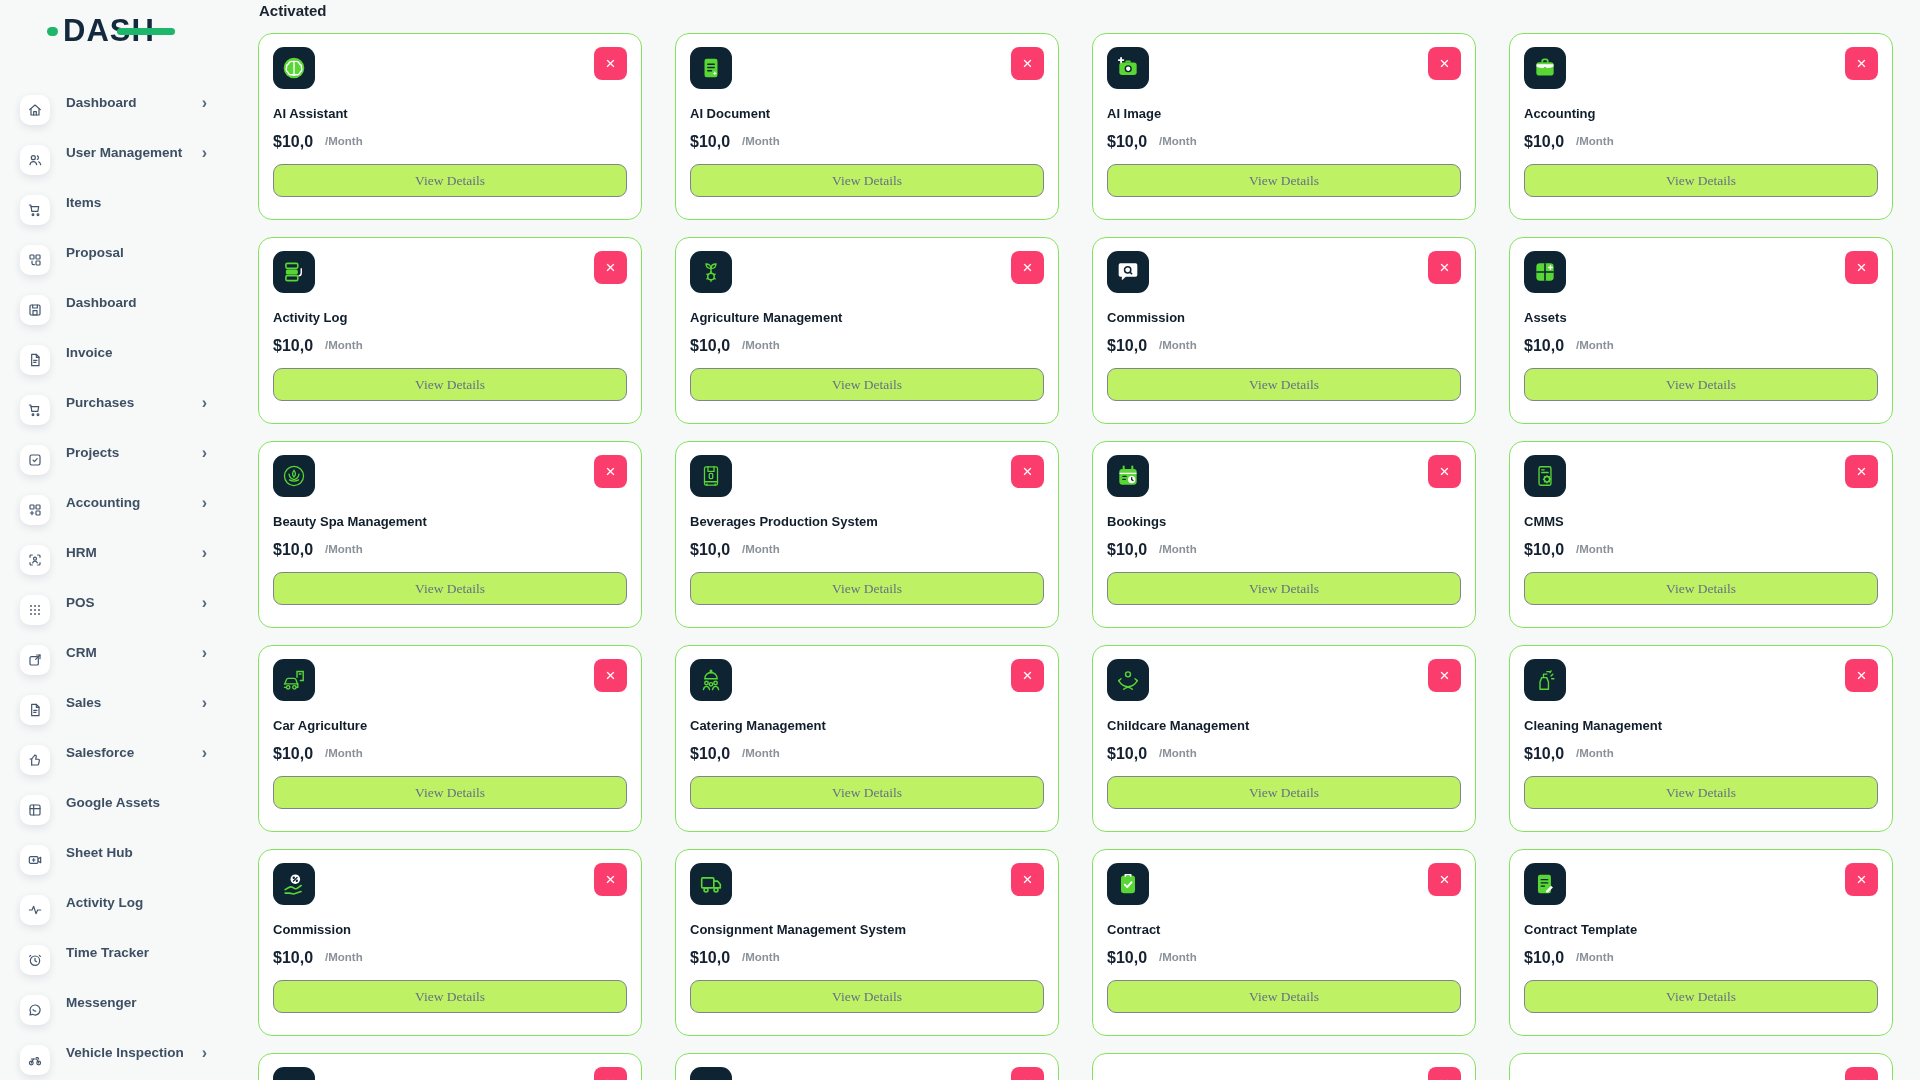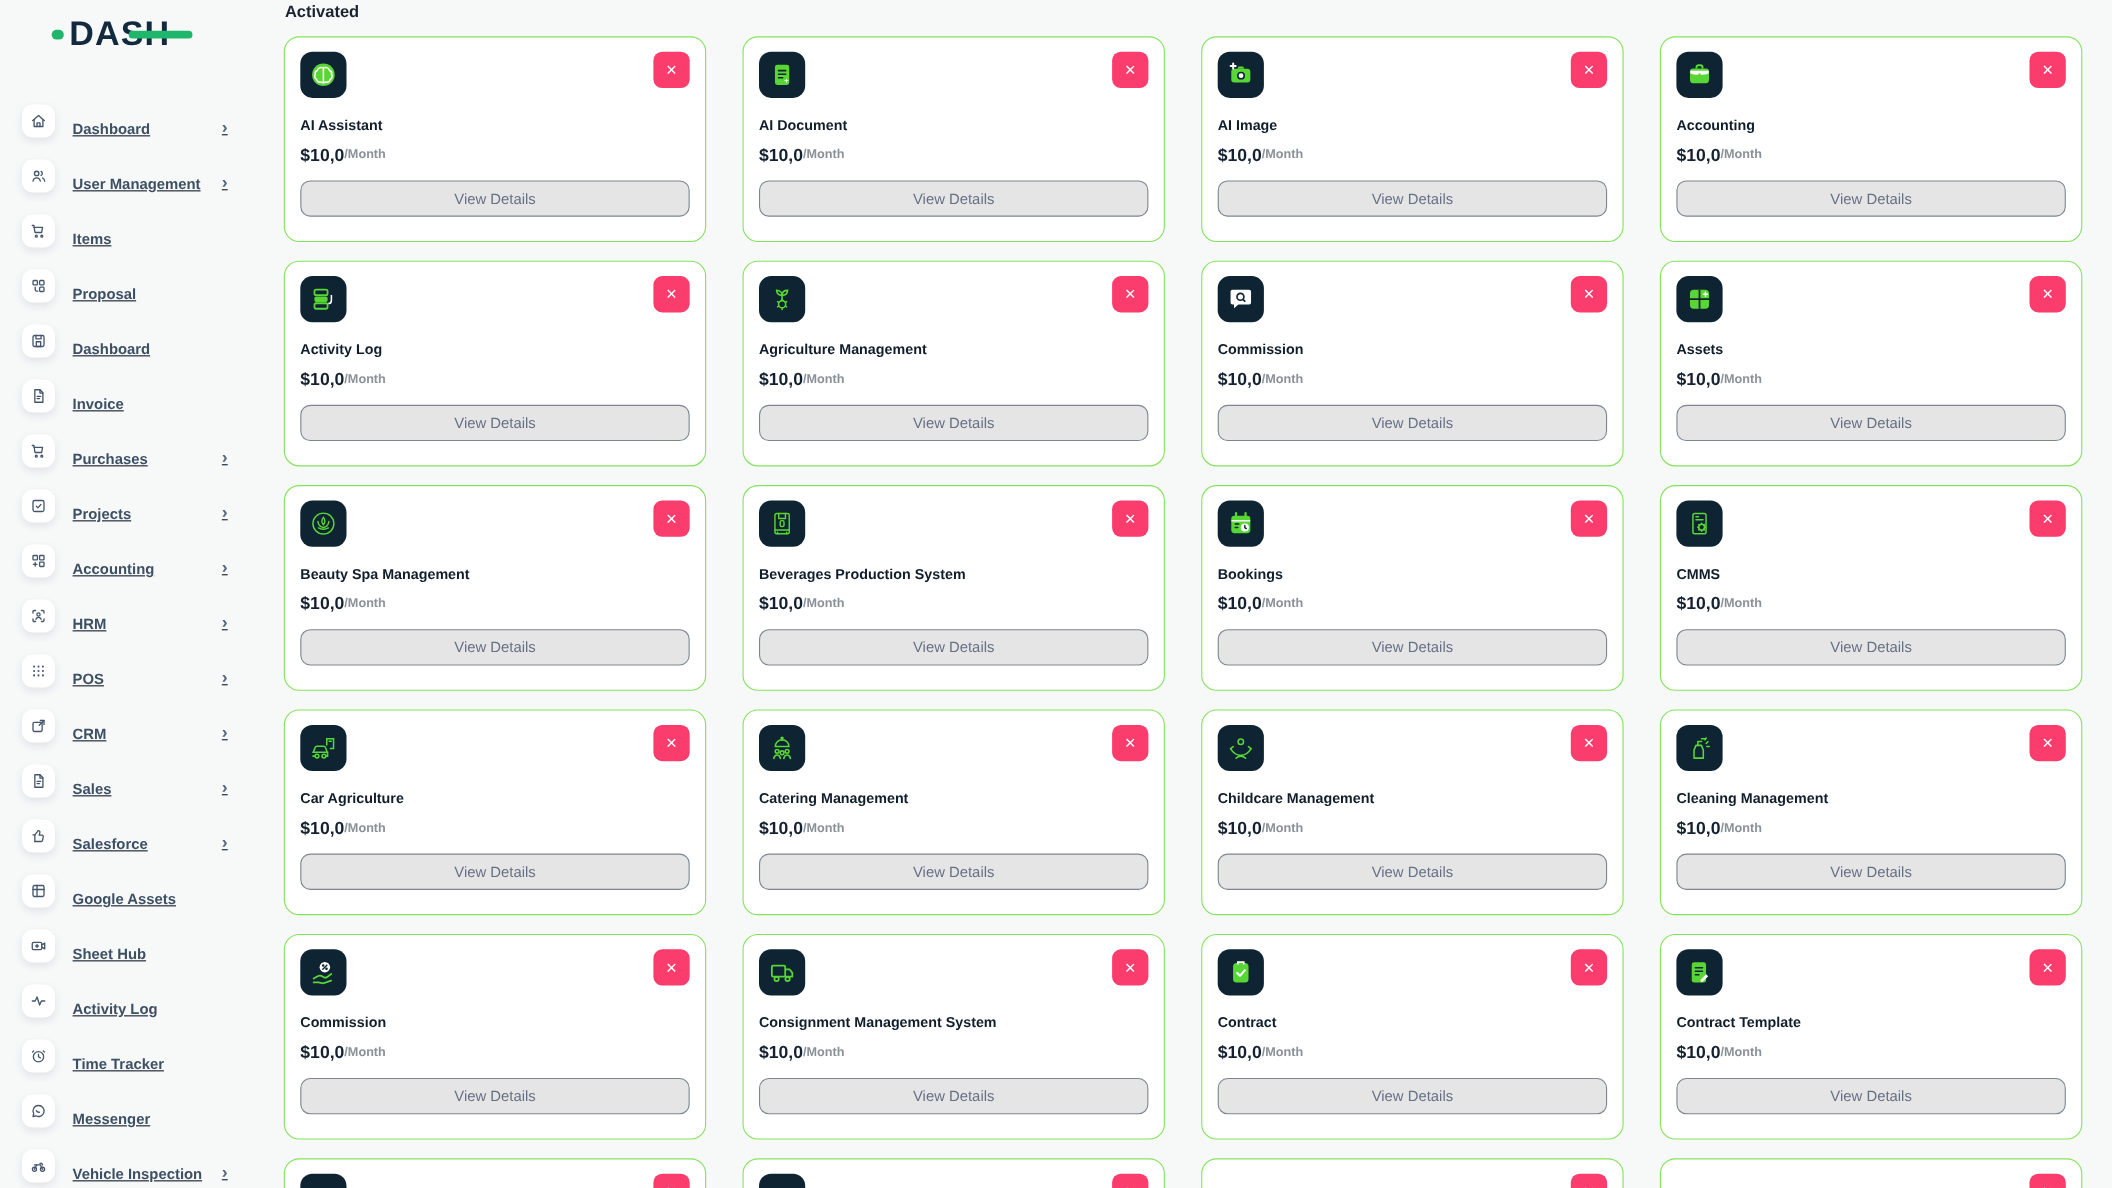--- a/index.html
+++ b/index.html
@@ -9,21 +9,21 @@
 
   
   .sidebar { position:fixed; left:0; top:0; width:252px; height:1080px; }
   .logo { position:relative; margin:14px 0 0 47px; width:130px; height:34px;
     display:flex; align-items:center; }
   .logo-dot { width:11px; height:9px; border-radius:5px; background:#1eb66a; margin-right:5px; }
   .logo-text { font-size:31px; font-weight:800; letter-spacing:1px; color:#13293d; line-height:34px; }
   .logo-dash { position:absolute; left:70px; top:14px; width:58px; height:7px;
     border-radius:4px; background:#1eb66a; }
   .nav { margin-top:47px; list-style:none; }
-  .nav-item { display:flex; align-items:flex-end; height:30px; margin:0 45px 20px 20px; cursor:pointer;text-decoration:underline; }
+  .nav-item { display:flex; align-items:flex-start; height:30px; margin:0 45px 20px 20px; cursor:pointer; }
   .nav-tile { width:30px; height:30px; border-radius:10px; background:#ffffff; flex:0 0 30px;
     box-shadow:0 3px 8px rgba(15,34,58,.10); display:grid; place-items:center; }
   .nav-tile svg { width:16px; height:16px; stroke:#44566c; fill:none;
     stroke-width:1.8; stroke-linecap:round; stroke-linejoin:round; }
   .nav-label { margin-left:16px; font-size:13.5px; font-weight:600; color:#3d4f63; white-space:nowrap; }
   .nav-chevron { margin-left:auto; font-size:16px; font-weight:700; color:#55677c; line-height:1; }
 
   
   .main { position:fixed; left:258px; top:0; width:1635px; height:1080px;border-radius:23px; }
   .section-title { margin:2px 0 0 1px; font-size:15px; font-weight:700; color:#1a2430; height:31px; }
@@ -36,24 +36,24 @@
   .tile svg { width:26px; height:26px; }
   .tile.light { background:transparent; }
   .tile.none { background:transparent; }
   .close-btn { position:absolute; top:13px; right:14px; width:33px; height:33px;
     border:none; border-radius:8px; background:#fb3d6d; color:#fff; cursor:pointer;
     display:grid; place-items:center; font-size:17px; line-height:1; font-family:inherit; }
   .card-title { margin-top:17px; font-size:13px; font-weight:700; color:#101d2b; white-space:nowrap;
     overflow:hidden; }
   .price-row { margin-top:12px; }
   .price { font-size:16px; font-weight:700; color:#152130;margin-top:41px; }
-  .period { font-size:11.5px; font-weight:700; color:#8a9198; vertical-align:2px; }
-  .view-btn { margin-top:13px; width:100%; height:33px; background:#e5e5e5;
+  .period { font-size:11.5px; font-weight:700; color:#8a9198; vertical-align:2px;padding-left:12px; }
+  .view-btn { margin-top:13px; width:100%; height:33px; background:#bef264;
     border:1px solid #7d8590; border-radius:9px; font-size:13.5px; color:#667085;
-    cursor:pointer; font-family:Liberation Sans, sans-serif; }
+    cursor:pointer; font-family:Liberation Serif, serif; }
 </style>
 </head>
 <body>
 
 <aside class="sidebar">
   <div class="logo">
     <span class="logo-dot"></span>
     <span class="logo-text">DASH</span>
     <span class="logo-dash"></span>
   </div>

